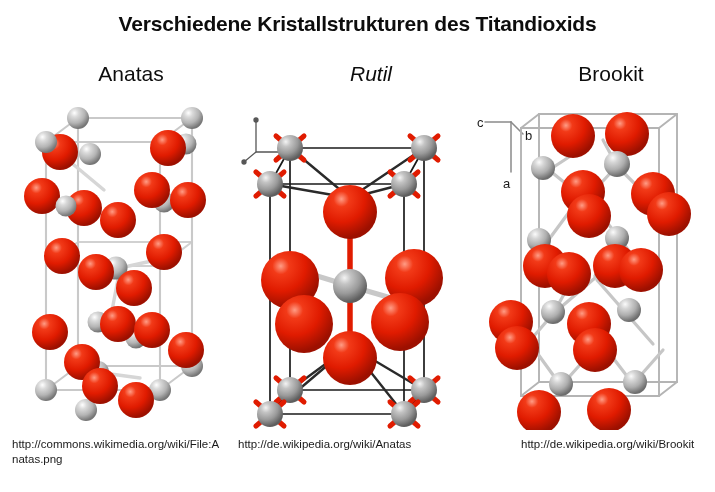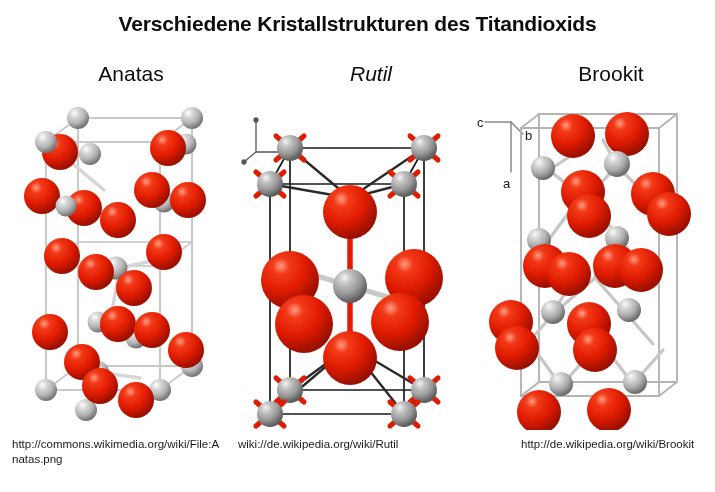--- a/index.html
+++ b/index.html
@@ -348,21 +348,21 @@
                 <path d="M166,314 L180,302"></path>
               <path d="M166,314 L152,326"></path>
                 <path d="M166,314 L180,326"></path>
             </g>
             <circle cx="166" cy="314" r="13" fill="url(#gTiR)"></circle>
           </g>
         </g>
       </svg>
     </div>
 
-    <div class="caption">wiki://de.wikipedia.org/wiki/Rutil</div>
+    <div class="caption">http://de.wikipedia.org/wiki/Anatas</div>
   </div>
 
   <div class="panel p2">
     <div class="panel-label">Brookit</div>
 
     <div class="struct-holder">
       <svg width="238" height="330" viewBox="0 0 238 330">
         <defs>
           <radialGradient id="oRed3" cx="34%" cy="26%" r="72%">
             <stop offset="0%" stop-color="#ff9c85"></stop>

